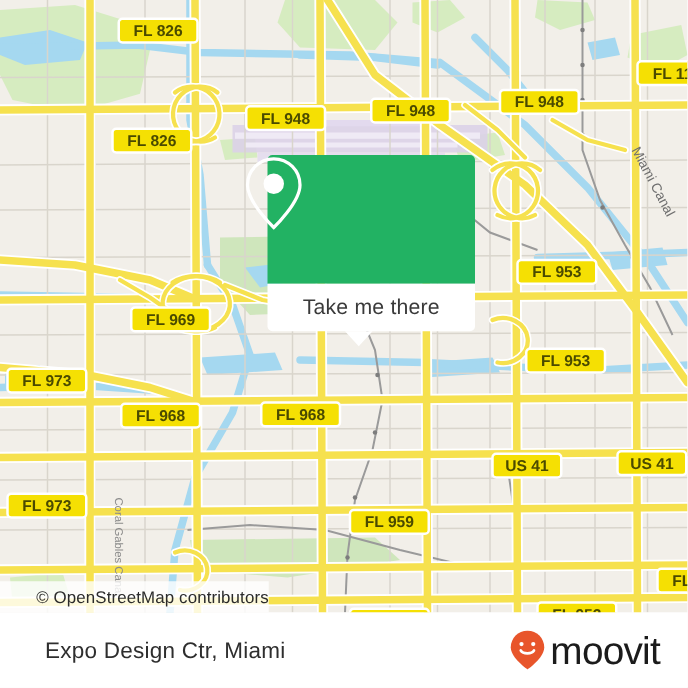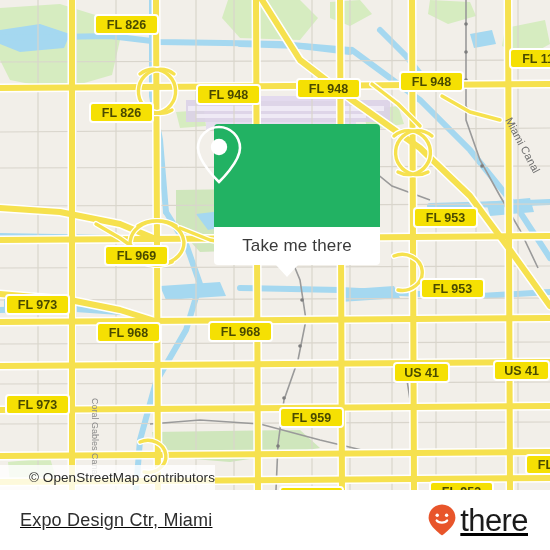--- a/index.html
+++ b/index.html
@@ -31,21 +31,21 @@
                   font-size:17px;color:#3a3a3a;letter-spacing:.15px;}
   #callout .tip{position:absolute;left:50%;margin-left:-11px;top:141px;
                 width:0;height:0;border-left:11px solid transparent;
                 border-right:11px solid transparent;
                 border-top:12px solid #ffffff;}
 
   
   #footer{position:absolute;left:0;top:490px;width:550px;height:60px;
           background:#ffffff;display:flex;align-items:center;
           justify-content:space-between;box-sizing:border-box;
-          padding:0 22px 0 20px;text-decoration:underline;}
+          padding:0 22px 0 36px;}
   #footer .place{font-size:18px;color:#2e2e2e;letter-spacing:.2px;}
   #brand{display:flex;align-items:center;gap:2px;}
   #brand .word{font-size:31px;color:#1b1b1b;letter-spacing:-0.6px;
                font-weight:400;line-height:1;}
 
   
   .shield text{font-family:"Liberation Sans","DejaVu Sans",sans-serif;
                font-weight:bold;}
 </style>
 </head>
@@ -321,17 +321,17 @@
 
   <div id="footer">
     <div class="place">Expo Design Ctr, Miami</div>
     <div id="brand">
       <svg width="32" height="34" viewBox="0 0 32 34">
         <path d="M16 1.5 C8.5 1.5 2.6 7.4 2.6 14.8 C2.6 23.4 16 32.5 16 32.5 C16 32.5 29.4 23.4 29.4 14.8 C29.4 7.4 23.5 1.5 16 1.5 Z" fill="#e8552b"></path>
         <circle cx="11.2" cy="12.2" r="1.7" fill="#ffffff"></circle>
         <circle cx="20.6" cy="12.2" r="1.7" fill="#ffffff"></circle>
         <path d="M10.6 17.4 C12.4 20.4 19.4 20.4 21.2 17.4" fill="none" stroke="#ffffff" stroke-width="2.1" stroke-linecap="round"></path>
       </svg>
-      <span class="word">there</span>
+      <span class="word">moovit</span>
     </div>
   </div>
 
 </div>
 
 </body></html>

